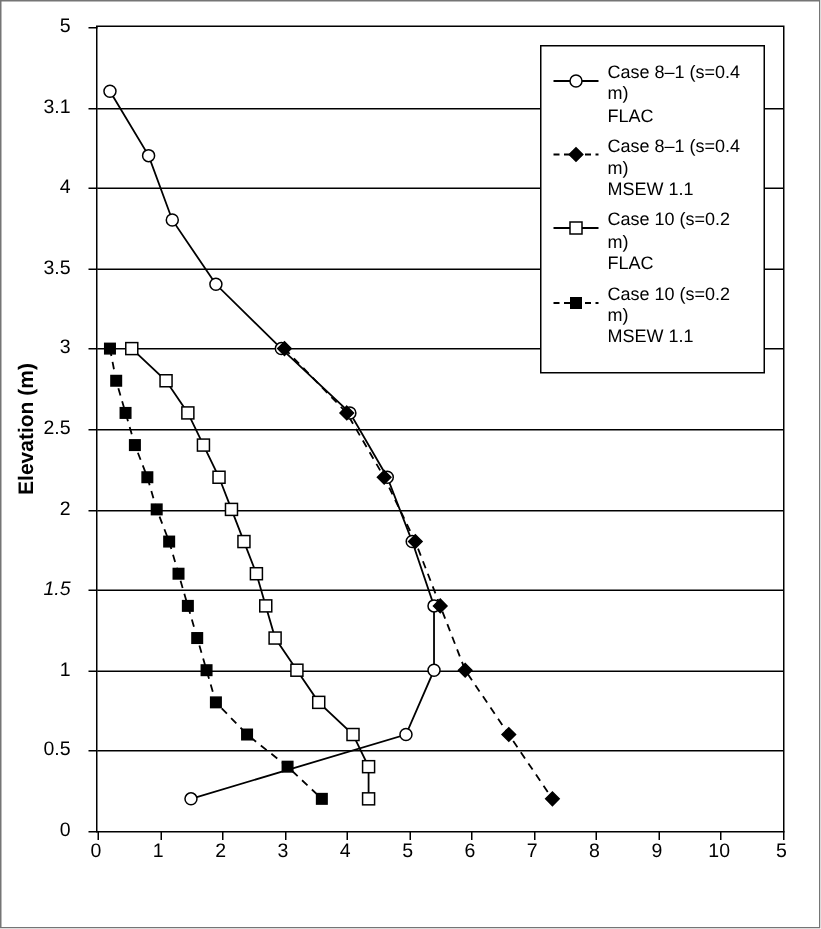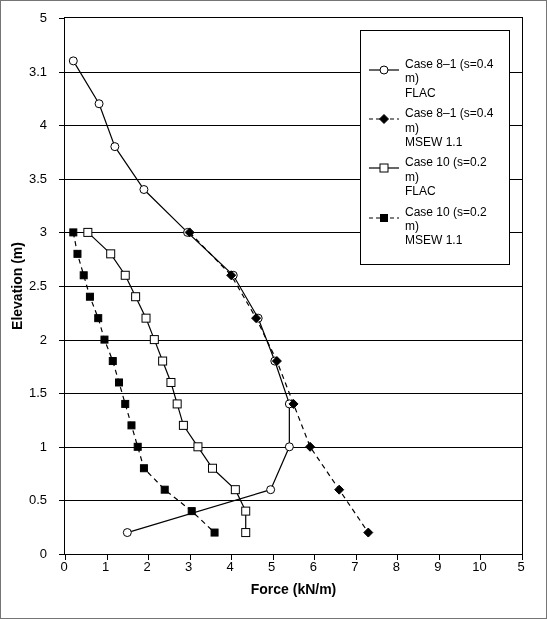--- a/index.html
+++ b/index.html
@@ -119,21 +119,21 @@
     font-size: 14px;
   }
 
   .legend {
     position: absolute;
     right: 12px;
     top: 12px;
     width: 150px;
     border: 1px solid #000;
     background: #fff;
-    padding: 20px 6px 10px 6px;
+    padding: 4px 6px 10px 6px;
     box-sizing: border-box;
     font-size: 12px;
   }
   .legend-row {
     display: flex;
     align-items: flex-start;
     margin: 6px 0;
   }
   .legend-swatch {
     width: 34px;
@@ -152,21 +152,21 @@
 <div class="outer">
 
   <div class="ylabel">
     <div>Elevation (m)</div>
   </div>
 
   <div class="y-labels" id="y-labels">
       <span style="top: 536px;">0</span>
       <span style="top: 482.4px; text-align: right;">0.5</span>
       <span style="top: 428.8px;">1</span>
-      <span style="top: 375.2px;">1.5</span>
+      <span style="top: 375.2px; font-style: italic;">1.5</span>
       <span style="top: 321.6px;">2</span>
       <span style="top: 268px;">2.5</span>
       <span style="top: 214.4px;">3</span>
       <span style="top: 160.8px; margin-left: 31px;">3.5</span>
       <span style="top: 107.2px;">4</span>
       <span style="top: 53.6px;">3.1</span>
       <span style="top: 0px;">5</span>
     </div>
 
   <div class="plot" id="plot">
@@ -316,17 +316,14 @@
       <span style="left: 166.182px;">4</span>
       <span style="left: 207.727px;">5</span>
       <span style="left: 249.273px;">6</span>
       <span style="left: 290.818px;">7</span>
       <span style="left: 332.364px;">8</span>
       <span style="left: 373.909px;">9</span>
       <span style="left: 415.455px;">10</span>
       <span style="left: 457px;">5</span>
     </div>
 
-  <div class="xlabel">
-    <span>Force (kN/m)</span>
-  </div>
 
 </div>
 
 </body></html>

